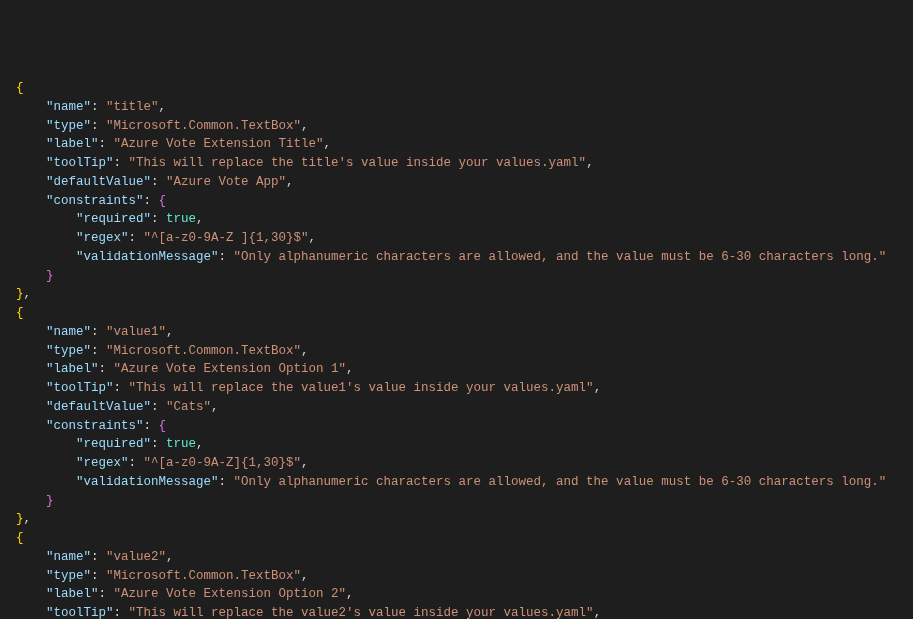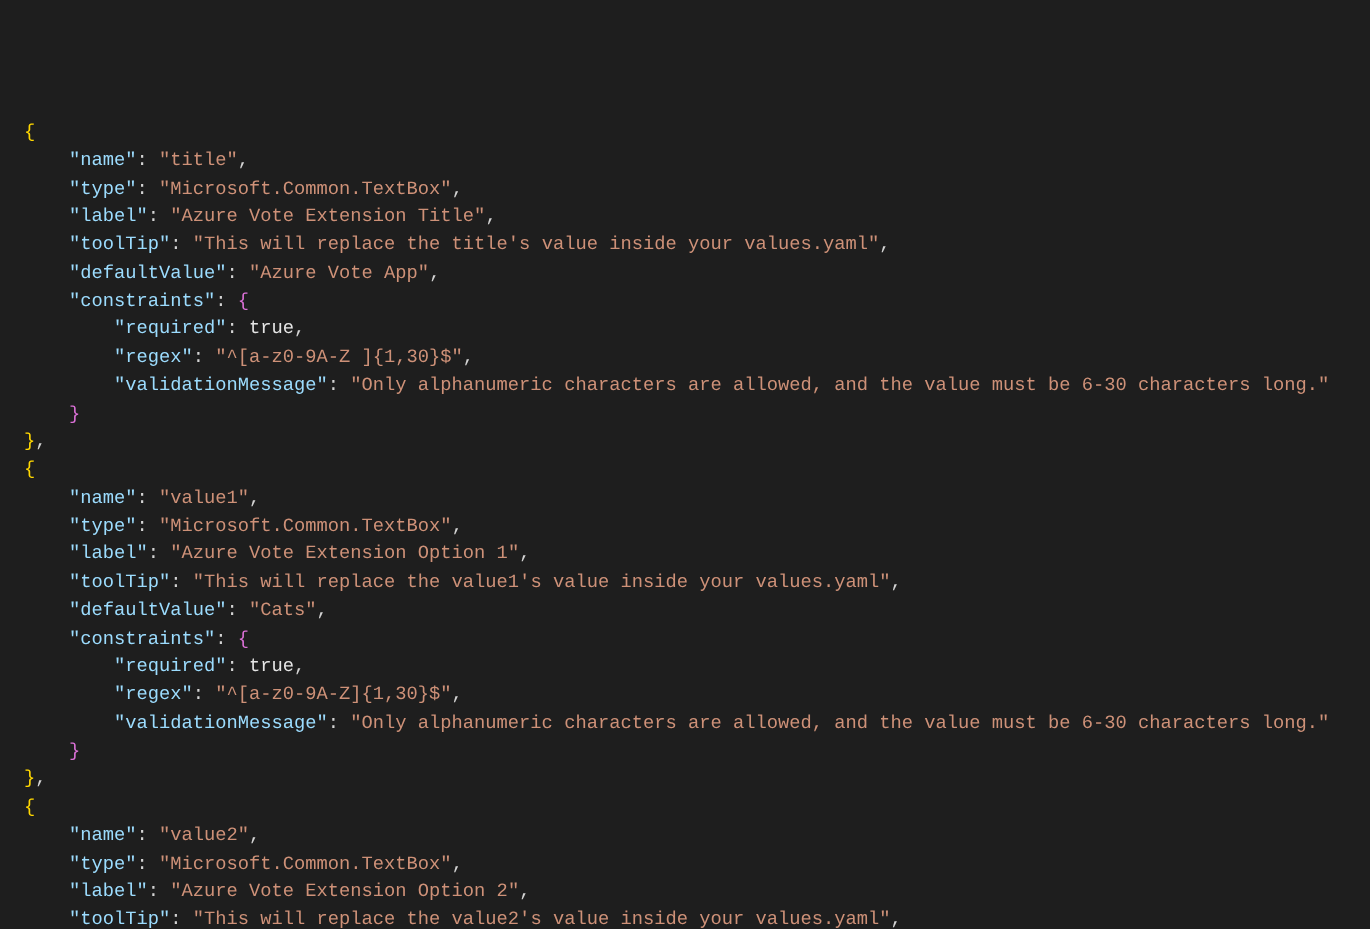--- a/index.html
+++ b/index.html
@@ -13,21 +13,21 @@
       white-space: pre;
       overflow-x: auto;
       width: 913px;
       height: 619px;
     }
     .line { padding: 0 16px; }
     .bracket-l1 { color: #ffd700; }
     .bracket-l2 { color: #da70d6; }
     .key { color: #9cdcfe; }
     .string { color: #ce9178; }
-    .bool { color: #e5e5e5; text-align: right; }
+    .bool { color: #5eead4; text-align: right; }
     .punct { color: #d4d4d4; }
   </style>
 </head>
 <body>
 
 
 
 <div id="code-view"><div class="line"><span class="bracket-l1">{</span></div><div class="line">    <span class="key">"name"</span><span class="punct">: </span><span class="string">"title"</span><span class="punct">,</span></div><div class="line">    <span class="key">"type"</span><span class="punct">: </span><span class="string">"Microsoft.Common.TextBox"</span><span class="punct">,</span></div><div class="line">    <span class="key">"label"</span><span class="punct">: </span><span class="string">"Azure Vote Extension Title"</span><span class="punct">,</span></div><div class="line">    <span class="key">"toolTip"</span><span class="punct">: </span><span class="string">"This will replace the title's value inside your values.yaml"</span><span class="punct">,</span></div><div class="line">    <span class="key">"defaultValue"</span><span class="punct">: </span><span class="string">"Azure Vote App"</span><span class="punct">,</span></div><div class="line">    <span class="key">"constraints"</span><span class="punct">: </span><span class="bracket-l2">{</span></div><div class="line">        <span class="key">"required"</span><span class="punct">: </span><span class="bool">true</span><span class="punct">,</span></div><div class="line">        <span class="key">"regex"</span><span class="punct">: </span><span class="string">"^[a-z0-9A-Z ]{1,30}$"</span><span class="punct">,</span></div><div class="line">        <span class="key">"validationMessage"</span><span class="punct">: </span><span class="string">"Only alphanumeric characters are allowed, and the value must be 6-30 characters long."</span></div><div class="line">    <span class="bracket-l2">}</span></div><div class="line"><span class="bracket-l1">}</span><span class="punct">,</span></div><div class="line"><span class="bracket-l1">{</span></div><div class="line">    <span class="key">"name"</span><span class="punct">: </span><span class="string">"value1"</span><span class="punct">,</span></div><div class="line">    <span class="key">"type"</span><span class="punct">: </span><span class="string">"Microsoft.Common.TextBox"</span><span class="punct">,</span></div><div class="line">    <span class="key">"label"</span><span class="punct">: </span><span class="string">"Azure Vote Extension Option 1"</span><span class="punct">,</span></div><div class="line">    <span class="key">"toolTip"</span><span class="punct">: </span><span class="string">"This will replace the value1's value inside your values.yaml"</span><span class="punct">,</span></div><div class="line">    <span class="key">"defaultValue"</span><span class="punct">: </span><span class="string">"Cats"</span><span class="punct">,</span></div><div class="line">    <span class="key">"constraints"</span><span class="punct">: </span><span class="bracket-l2">{</span></div><div class="line">        <span class="key">"required"</span><span class="punct">: </span><span class="bool">true</span><span class="punct">,</span></div><div class="line">        <span class="key">"regex"</span><span class="punct">: </span><span class="string">"^[a-z0-9A-Z]{1,30}$"</span><span class="punct">,</span></div><div class="line">        <span class="key">"validationMessage"</span><span class="punct">: </span><span class="string">"Only alphanumeric characters are allowed, and the value must be 6-30 characters long."</span></div><div class="line">    <span class="bracket-l2">}</span></div><div class="line"><span class="bracket-l1">}</span><span class="punct">,</span></div><div class="line"><span class="bracket-l1">{</span></div><div class="line">    <span class="key">"name"</span><span class="punct">: </span><span class="string">"value2"</span><span class="punct">,</span></div><div class="line">    <span class="key">"type"</span><span class="punct">: </span><span class="string">"Microsoft.Common.TextBox"</span><span class="punct">,</span></div><div class="line">    <span class="key">"label"</span><span class="punct">: </span><span class="string">"Azure Vote Extension Option 2"</span><span class="punct">,</span></div><div class="line">    <span class="key">"toolTip"</span><span class="punct">: </span><span class="string">"This will replace the value2's value inside your values.yaml"</span><span class="punct">,</span></div></div>
 
 

